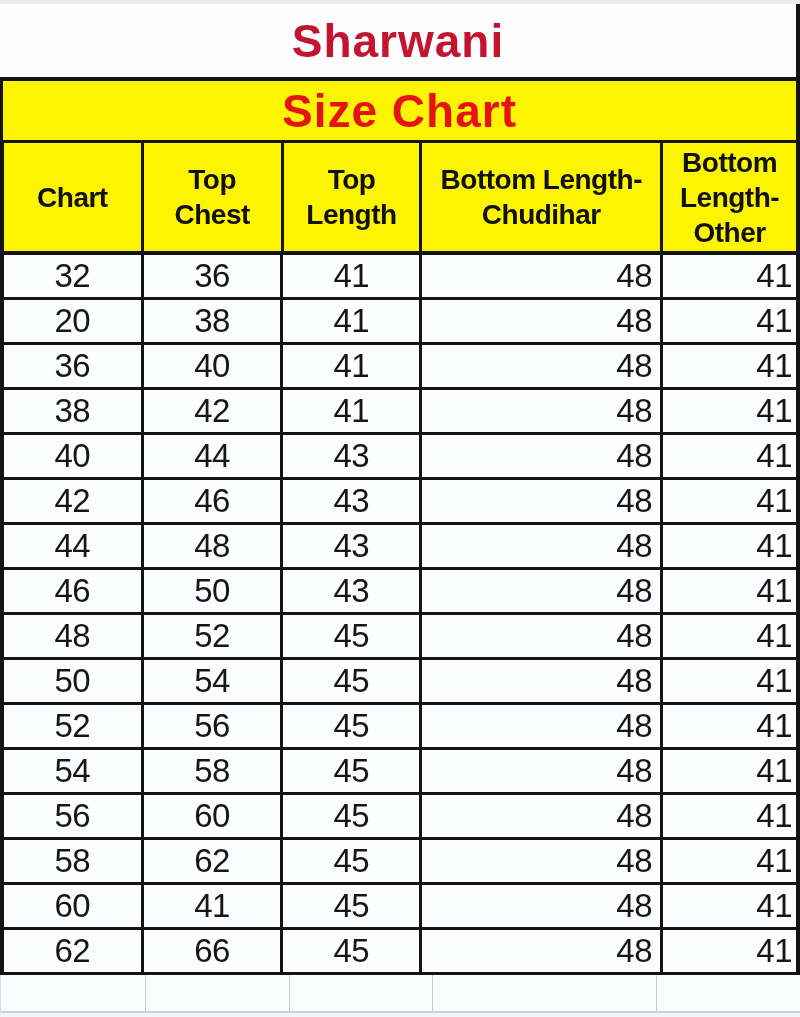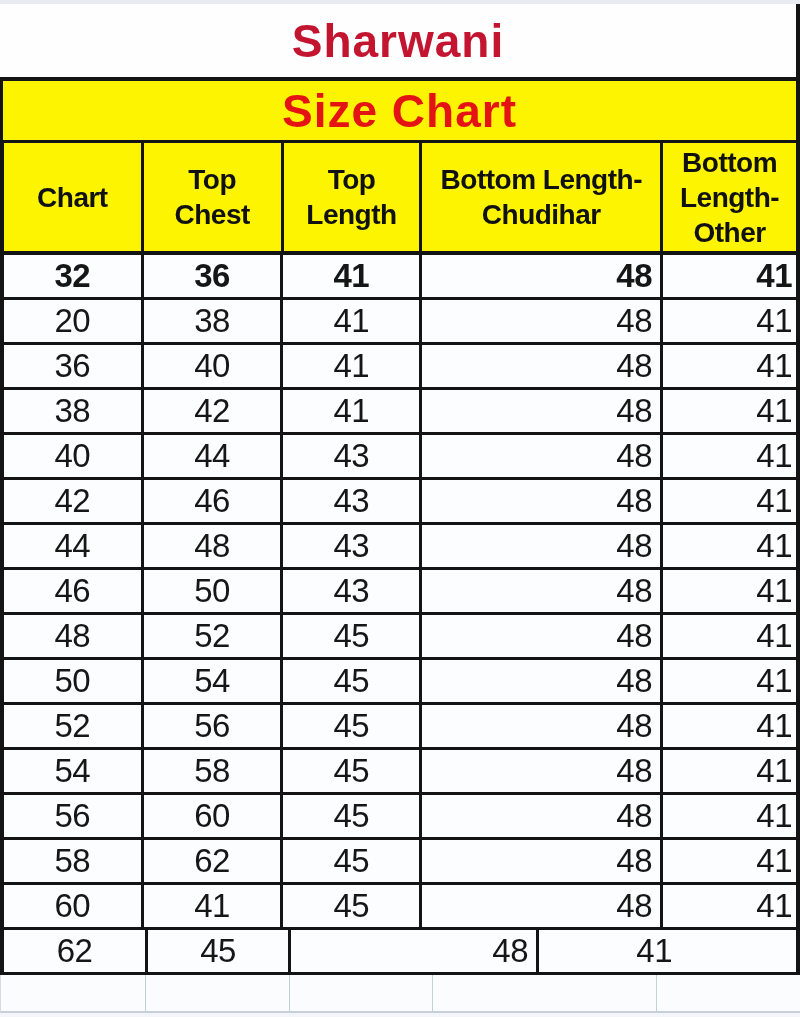--- a/index.html
+++ b/index.html
@@ -78,21 +78,21 @@
 
   
   .data-row {
     height: 45px;
     border-bottom: 3px solid #141414;
     background: #fcfdfe;
     color: #161616;
     font-size: 33px;
     letter-spacing: -0.5px;
   }
-  .data-row.first { font-weight: 700; }
+  .data-row.first { font-weight: 400; }
 
   
   .footer-row {
     display: flex;
     width: 800px;
     height: 38px;
     border-left: 1px solid #d6dbe3;
     border-bottom: 2px solid #c9cfd9;
     background: #fbfcfe;
   }
@@ -231,20 +231,21 @@
       </div>
       <div class="grid data-row">
         <div class="cell c1">60</div>
         <div class="cell c2">41</div>
         <div class="cell c3">45</div>
         <div class="cell c4">48</div>
         <div class="cell c5">41</div>
       </div>
       <div class="grid data-row">
         <div class="cell c1">62</div>
+        <div class="cell c2">66</div>
         <div class="cell c3">45</div>
         <div class="cell c4">48</div>
         <div class="cell c5">41</div>
       </div>
     </div>
 
   <div class="footer-row">
     <div class="f1"></div>
     <div class="f2"></div>
     <div class="f3"></div>

